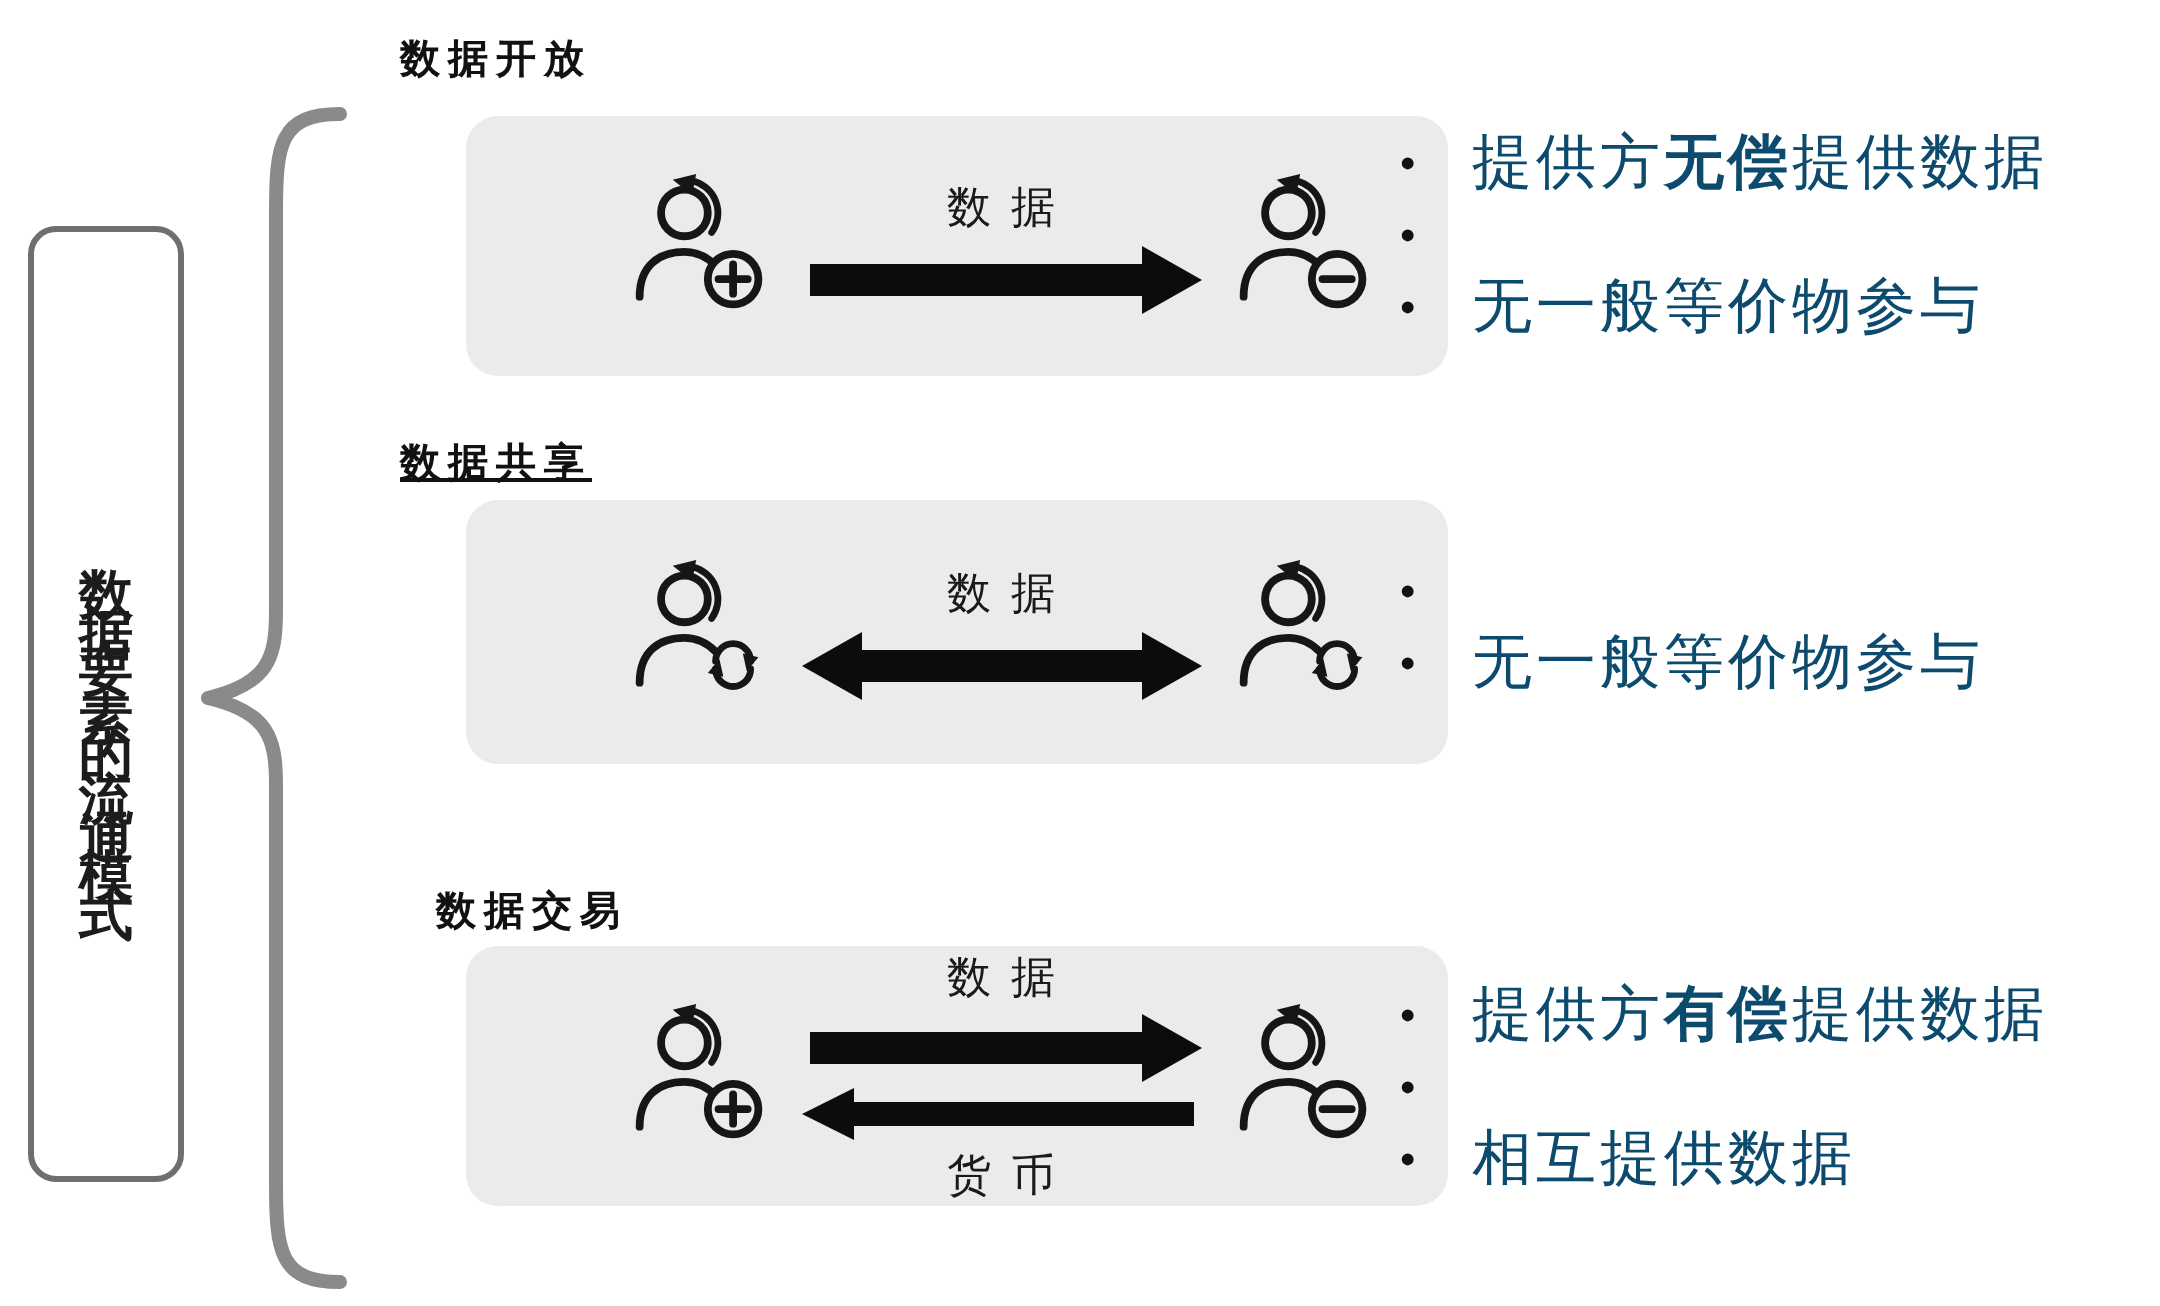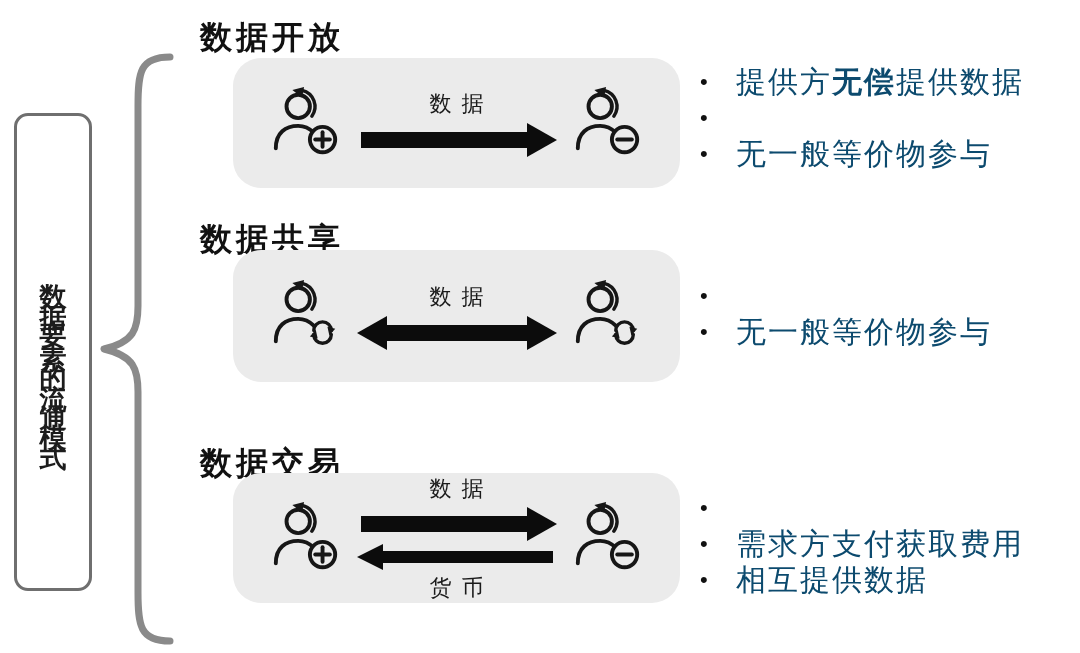--- a/index.html
+++ b/index.html
@@ -8,24 +8,24 @@
 
   
   .left-box{position:absolute;left:14px;top:113px;width:72px;height:472px;
     border:3px solid #6f6f6f;border-radius:14px;background:#fff;
     display:flex;align-items:center;justify-content:center;}
   .vert-text{writing-mode:vertical-rl;text-orientation:upright;
     font-size:27px;font-weight:600;letter-spacing:20px;color:#1c1c1c;}
 
   .brace{position:absolute;left:92px;top:53px;}
 
-  .section-title{position:absolute;font-size:32px;font-weight:700;letter-spacing:4px;color:#111;}
+  .section-title{position:absolute;font-size:20px;font-weight:700;letter-spacing:4px;color:#111;}
 
-  .mode-box{position:absolute;background:#ebebeb;border-radius:28px;
-    display:flex;align-items:center;justify-content:center;gap:14px;}
+  .mode-box{position:absolute;background:#ebebeb;border-radius:16px;
+    display:flex;align-items:center;justify-content:center;gap:14px;padding-left:44px;}
 
   .person{width:74px;height:74px;flex:0 0 auto;}
 
   .arrow-area{display:flex;flex-direction:column;align-items:center;gap:4px;width:200px;}
   .flow-label{font-size:22px;letter-spacing:10px;padding-left:10px;color:#1a1a1a;white-space:nowrap;}
 
   .arr{position:relative;width:200px;}
   .arr .shaft{position:absolute;background:#0c0c0c;}
   .arr .hd{position:absolute;width:0;height:0;}
 
@@ -112,21 +112,21 @@
     </li>
     <li>
       <span class="dot">•</span>
     </li>
     <li>
       <span class="dot">•</span>
       <span class="txt"><span>无一般等价物参与</span><b></b><span></span></span>
     </li>
   </ul>
 
-  <div class="section-title" style="left:200px;top:218px;">数据共享</div>
+  <div class="section-title" style="left:200px;top:218px;text-decoration:underline;">数据共享</div>
 
   <div class="mode-box" style="left:233px;top:250px;width:447px;height:132px;">
     <svg class="person" viewBox="0 0 76 76">
       <use href="#sym-person"></use>
         <use href="#sym-badge-sync"></use>
     </svg>
     <div class="arrow-area">
       <div class="flow-label">数据</div>
       <div class="arr arr-double">
         <div class="hd-l"></div>
@@ -143,21 +143,21 @@
   <ul class="bullets" style="left:700px;top:278px;">
     <li>
       <span class="dot">•</span>
     </li>
     <li>
       <span class="dot">•</span>
       <span class="txt"><span>无一般等价物参与</span><b></b><span></span></span>
     </li>
   </ul>
 
-  <div class="section-title" style="left:200px;top:442px;">数据交易</div>
+  <div class="section-title" style="left:218px;top:442px;">数据交易</div>
 
   <div class="mode-box" style="left:233px;top:473px;width:447px;height:130px;">
     <svg class="person" viewBox="0 0 76 76">
       <use href="#sym-person"></use>
         <use href="#sym-badge-plus"></use>
     </svg>
     <div class="arrow-area" style="gap:3px;">
       <div class="flow-label">数据</div>
       <div class="arr arr-right">
         <div class="shaft"></div>
@@ -171,24 +171,24 @@
     </div>
     <svg class="person" viewBox="0 0 76 76">
       <use href="#sym-person"></use>
         <use href="#sym-badge-minus"></use>
     </svg>
   </div>
 
   <ul class="bullets" style="left:700px;top:490px;">
     <li>
       <span class="dot">•</span>
+      <span class="txt"><span>提供方</span><b>有偿</b><span>提供数据</span></span>
     </li>
     <li>
       <span class="dot">•</span>
-      <span class="txt"><span>需求方支付获取费用</span><b></b><span></span></span>
     </li>
     <li>
       <span class="dot">•</span>
       <span class="txt"><span>相互提供数据</span><b></b><span></span></span>
     </li>
   </ul>
 
 </div>
 
 </body></html>

